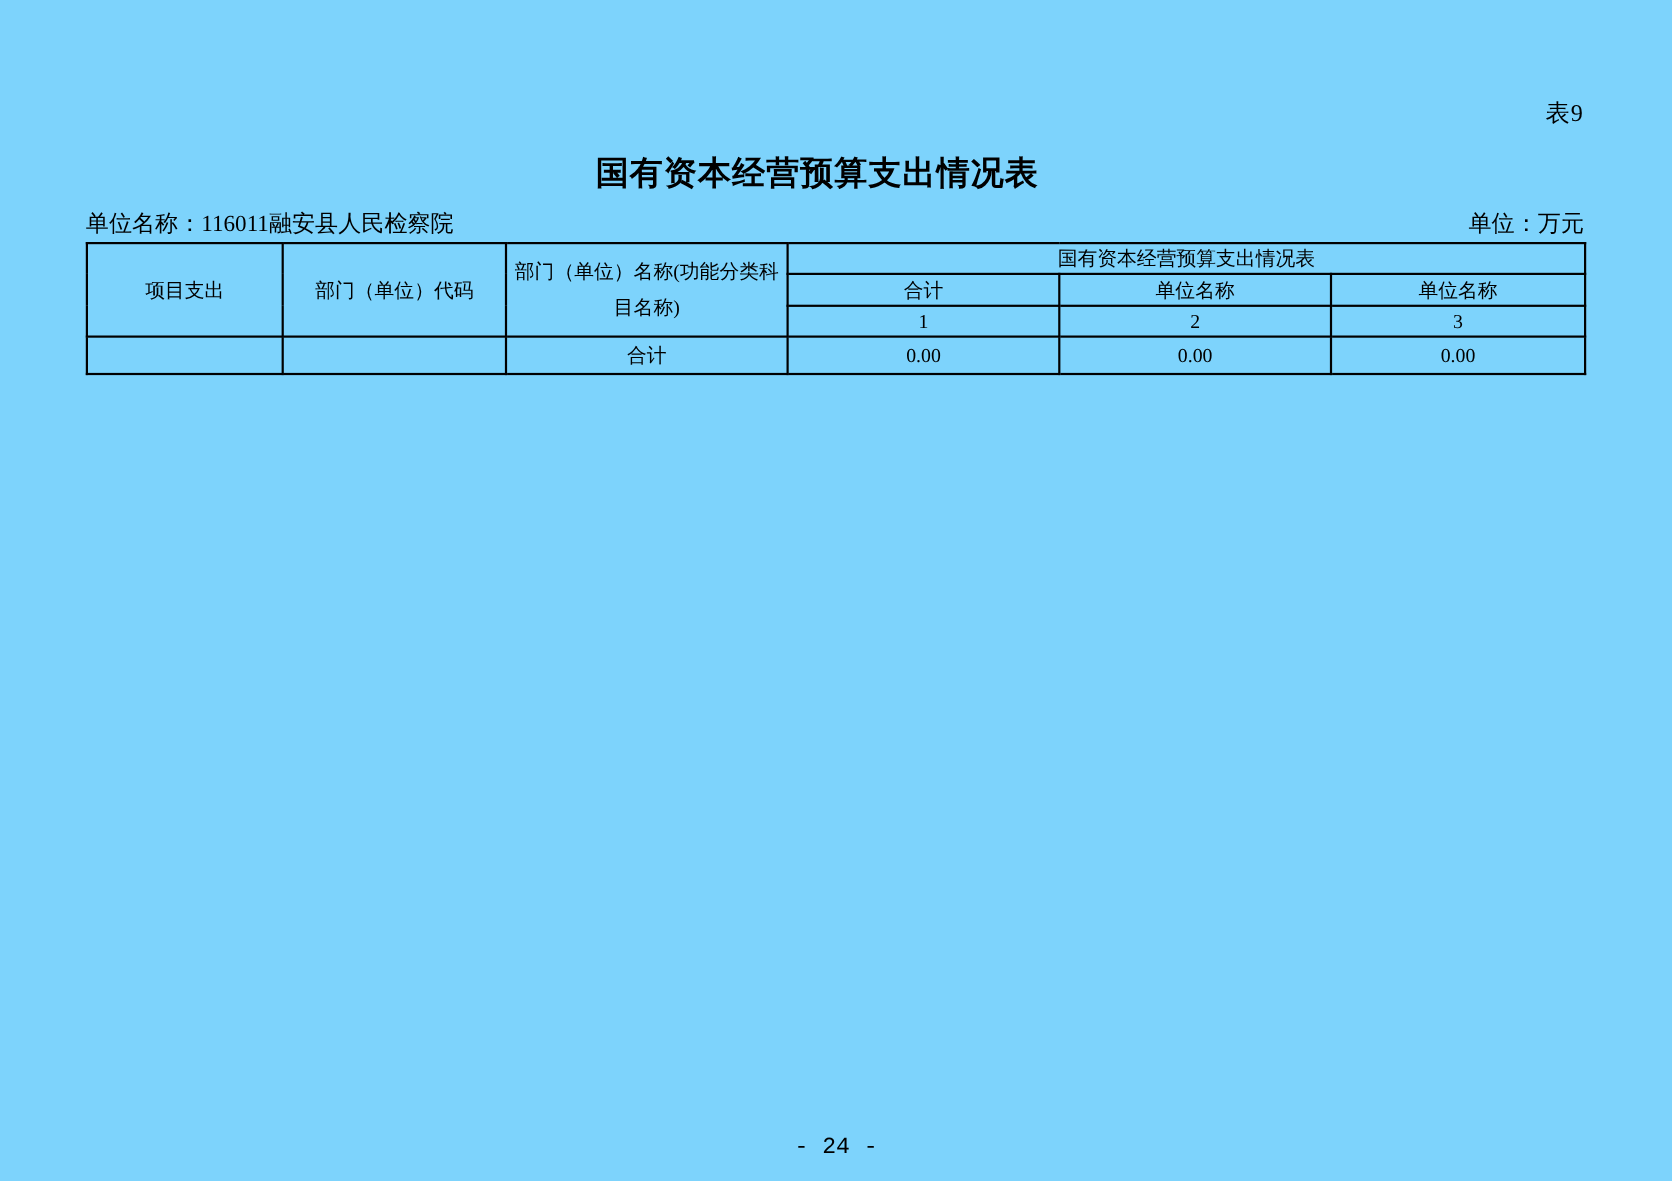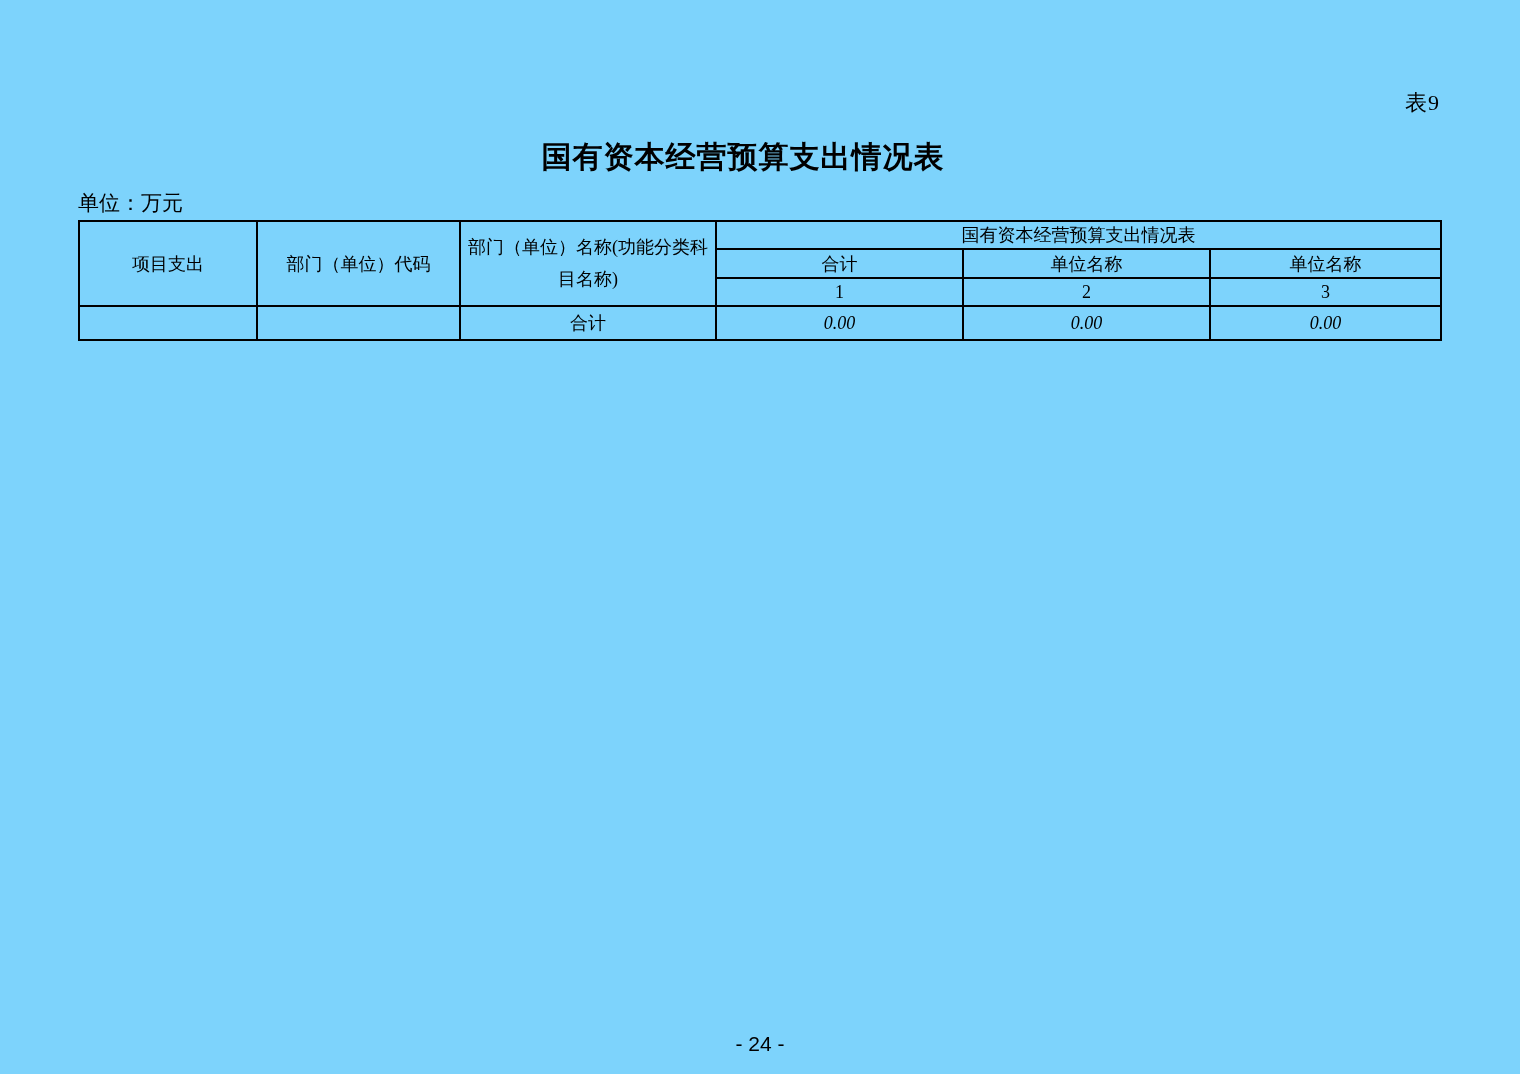--- a/index.html
+++ b/index.html
@@ -60,48 +60,48 @@
   }
   tr.r1 td { height: 28px; }
   tr.r2 td { height: 29px; }
   tr.r3 td { height: 28px; }
   tr.r4 td { height: 34px; }
   td.dept-name-hdr { line-height: 1.75; }
   td.num {
     text-align: right;
     padding-right: 3px;
     font-size: 18px;
-    font-style: italic;
   }
   .note {
     position: absolute;
     top: 342px;
     left: 80px;
     font-size: 17px;
   }
   .page-number {
     position: absolute;
     top: 1032px;
     left: 0;
     width: 100%;
     text-align: center;
-    font-family: Liberation Sans, sans-serif;
+    font-family: Liberation Mono, monospace;
     font-size: 21px;
   }
 </style>
 </head>
 <body>
 
 <div class="page">
 
   <div class="sheet-label">表9</div>
 
   <div class="doc-title">国有资本经营预算支出情况表</div>
 
   <div class="meta-row">
+    <span>单位名称：116011融安县人民检察院</span>
     <span>单位：万元</span>
   </div>
 
   <table class="budget">
     <colgroup>
       <col style="width:178px">
       <col style="width:203px">
       <col style="width:256px">
       <col style="width:247px">
       <col style="width:247px">

